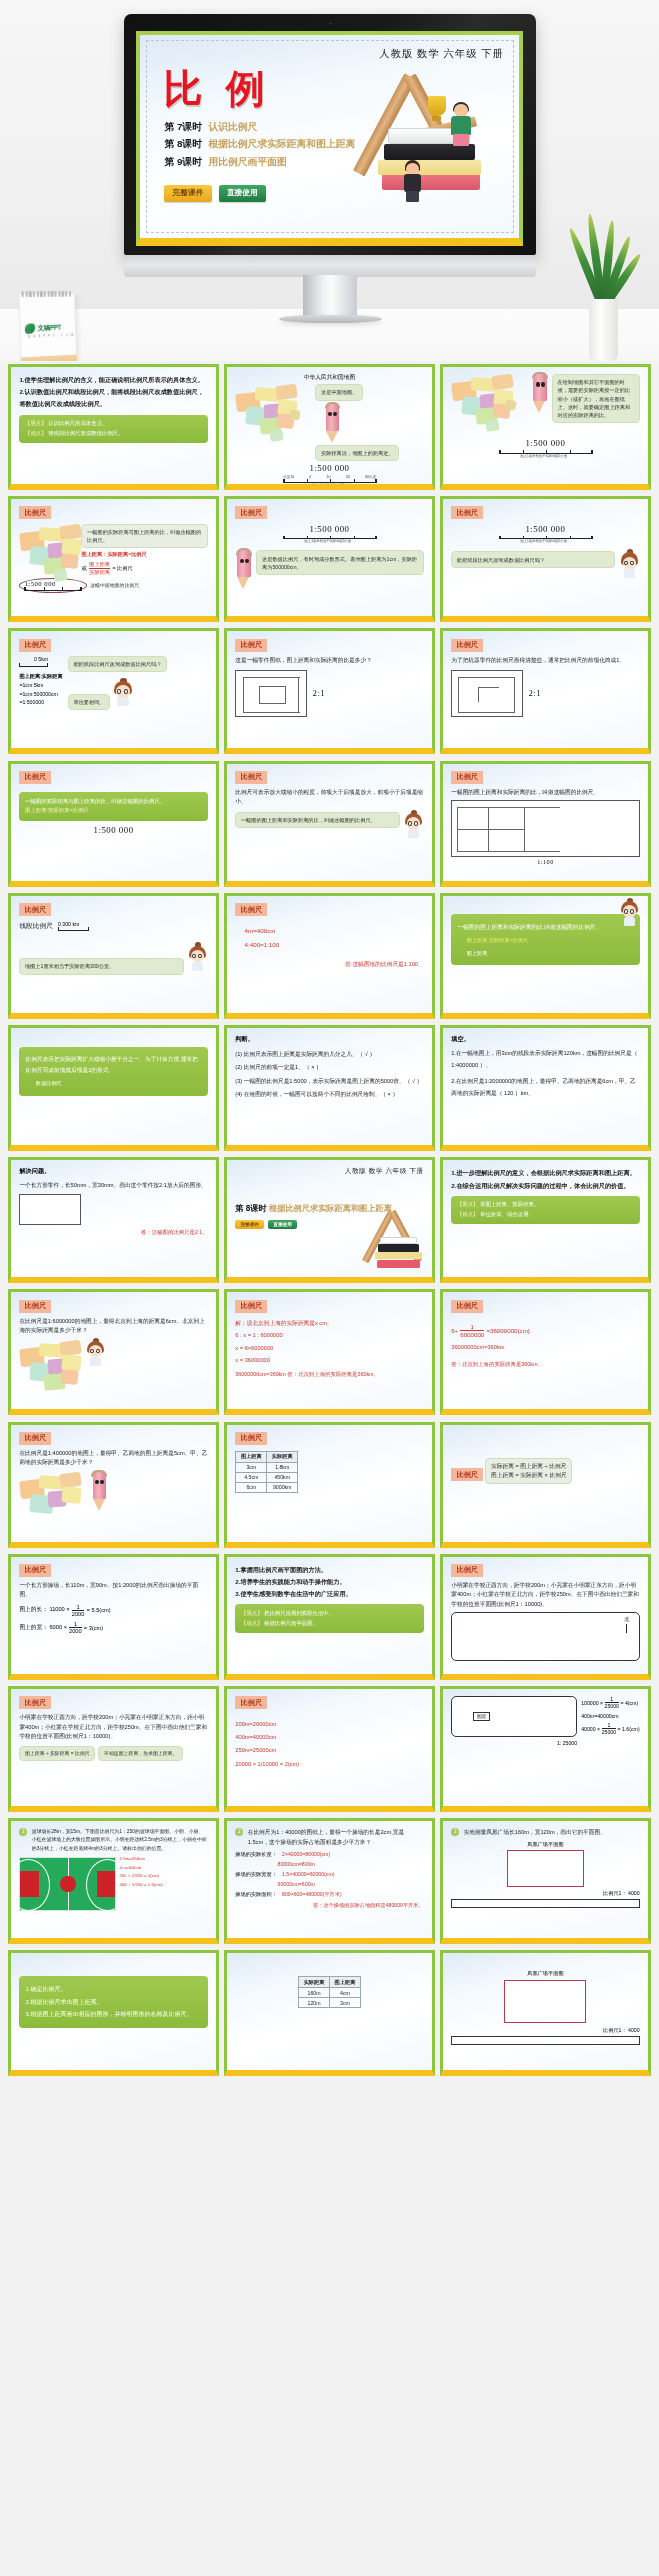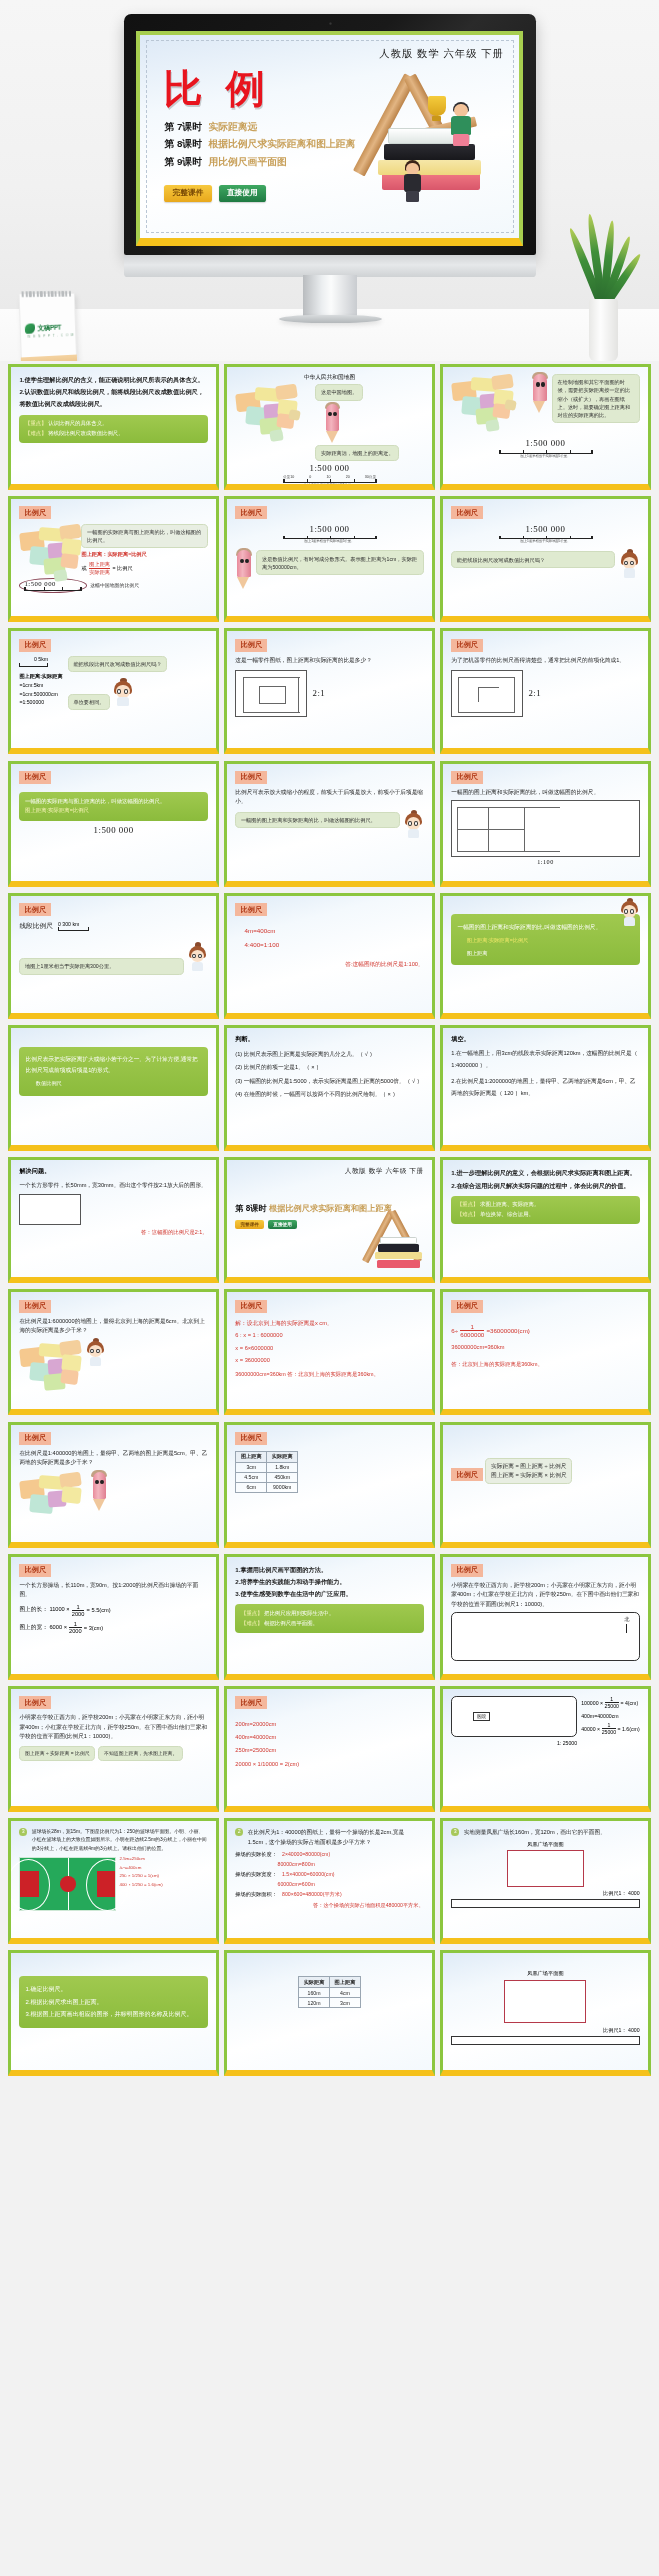--- a/index.html
+++ b/index.html
@@ -309,21 +309,21 @@
         <div class="screen">
           <div class="slide-hero">
             <div class="slide-hero-inner">
               <div class="dash-frame"></div>
               <div class="hero-pub">人教版 数学 六年级 下册</div>
               <div class="hero-title">比 例</div>
 
               <div class="hero-lessons">
                 <div class="hl-row">
                   <span class="hl-no">第 7课时</span>
-                  <span class="hl-name">实际距离远</span>
+                  <span class="hl-name">认识比例尺</span>
                 </div>
                 <div class="hl-row">
                   <span class="hl-no">第 8课时</span>
                   <span class="hl-name">根据比例尺求实际距离和图上距离</span>
                 </div>
                 <div class="hl-row">
                   <span class="hl-no">第 9课时</span>
                   <span class="hl-name">用比例尺画平面图</span>
                 </div>
               </div>

